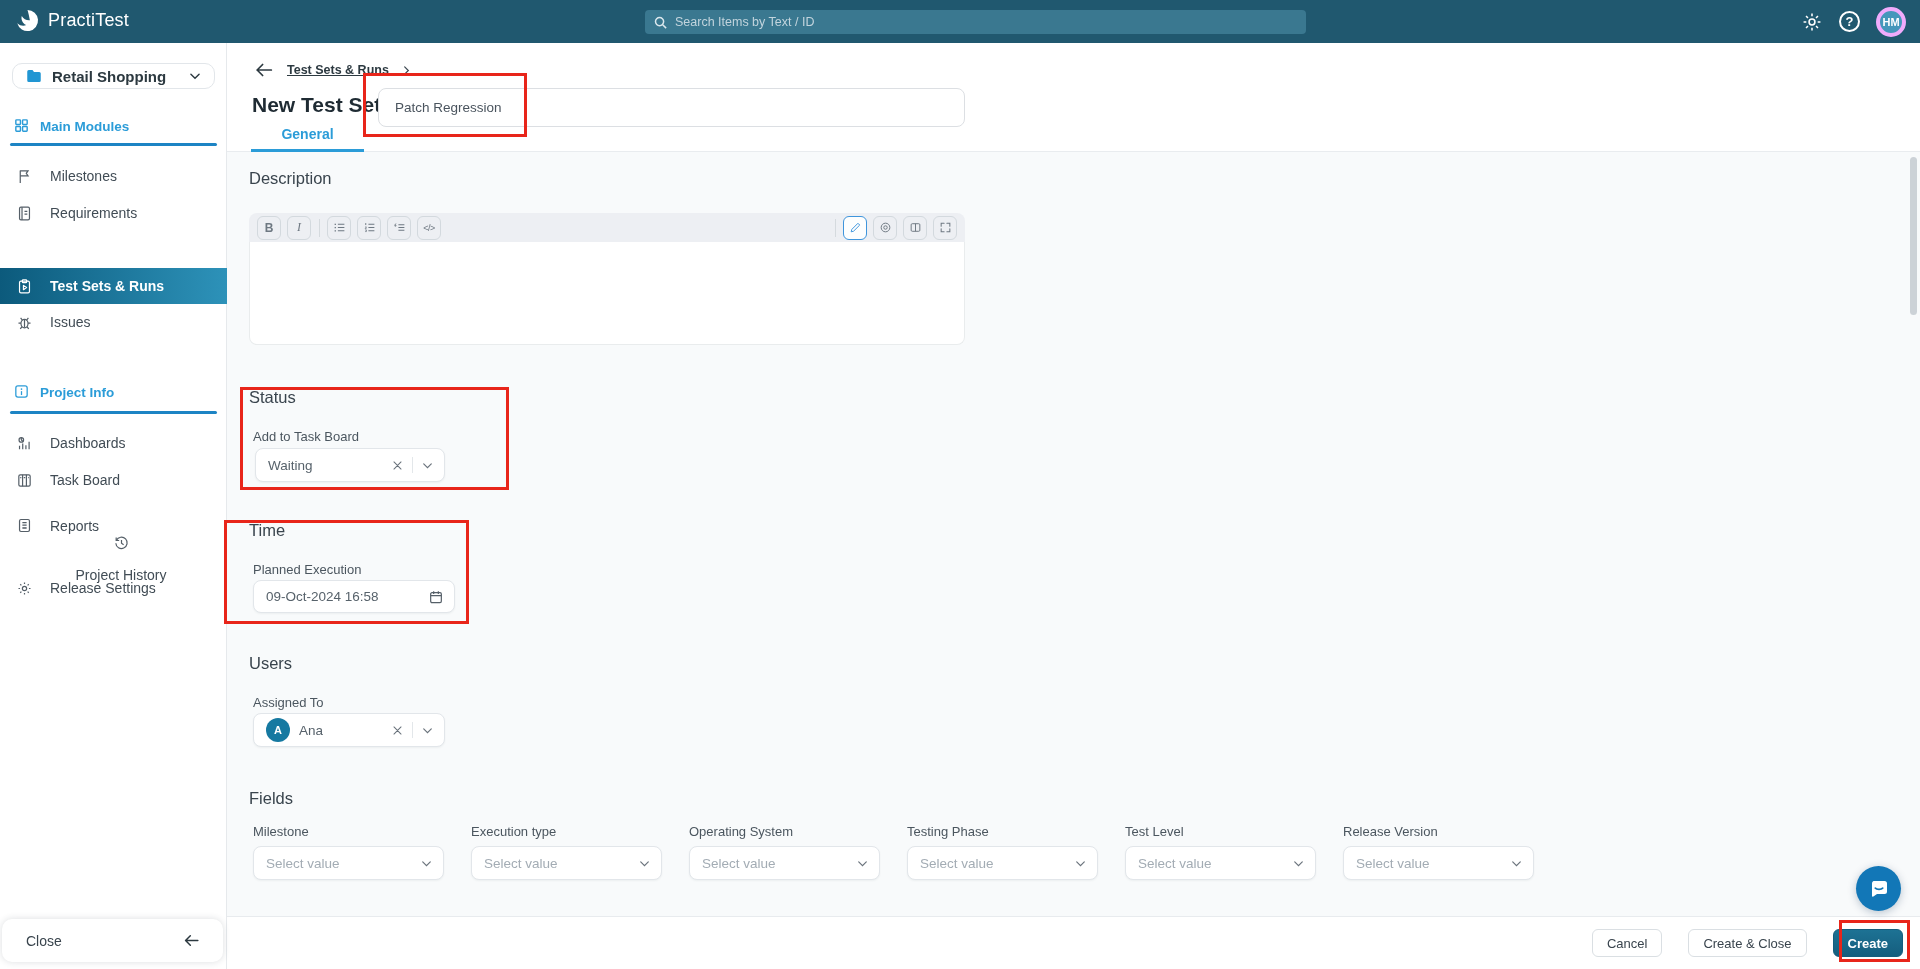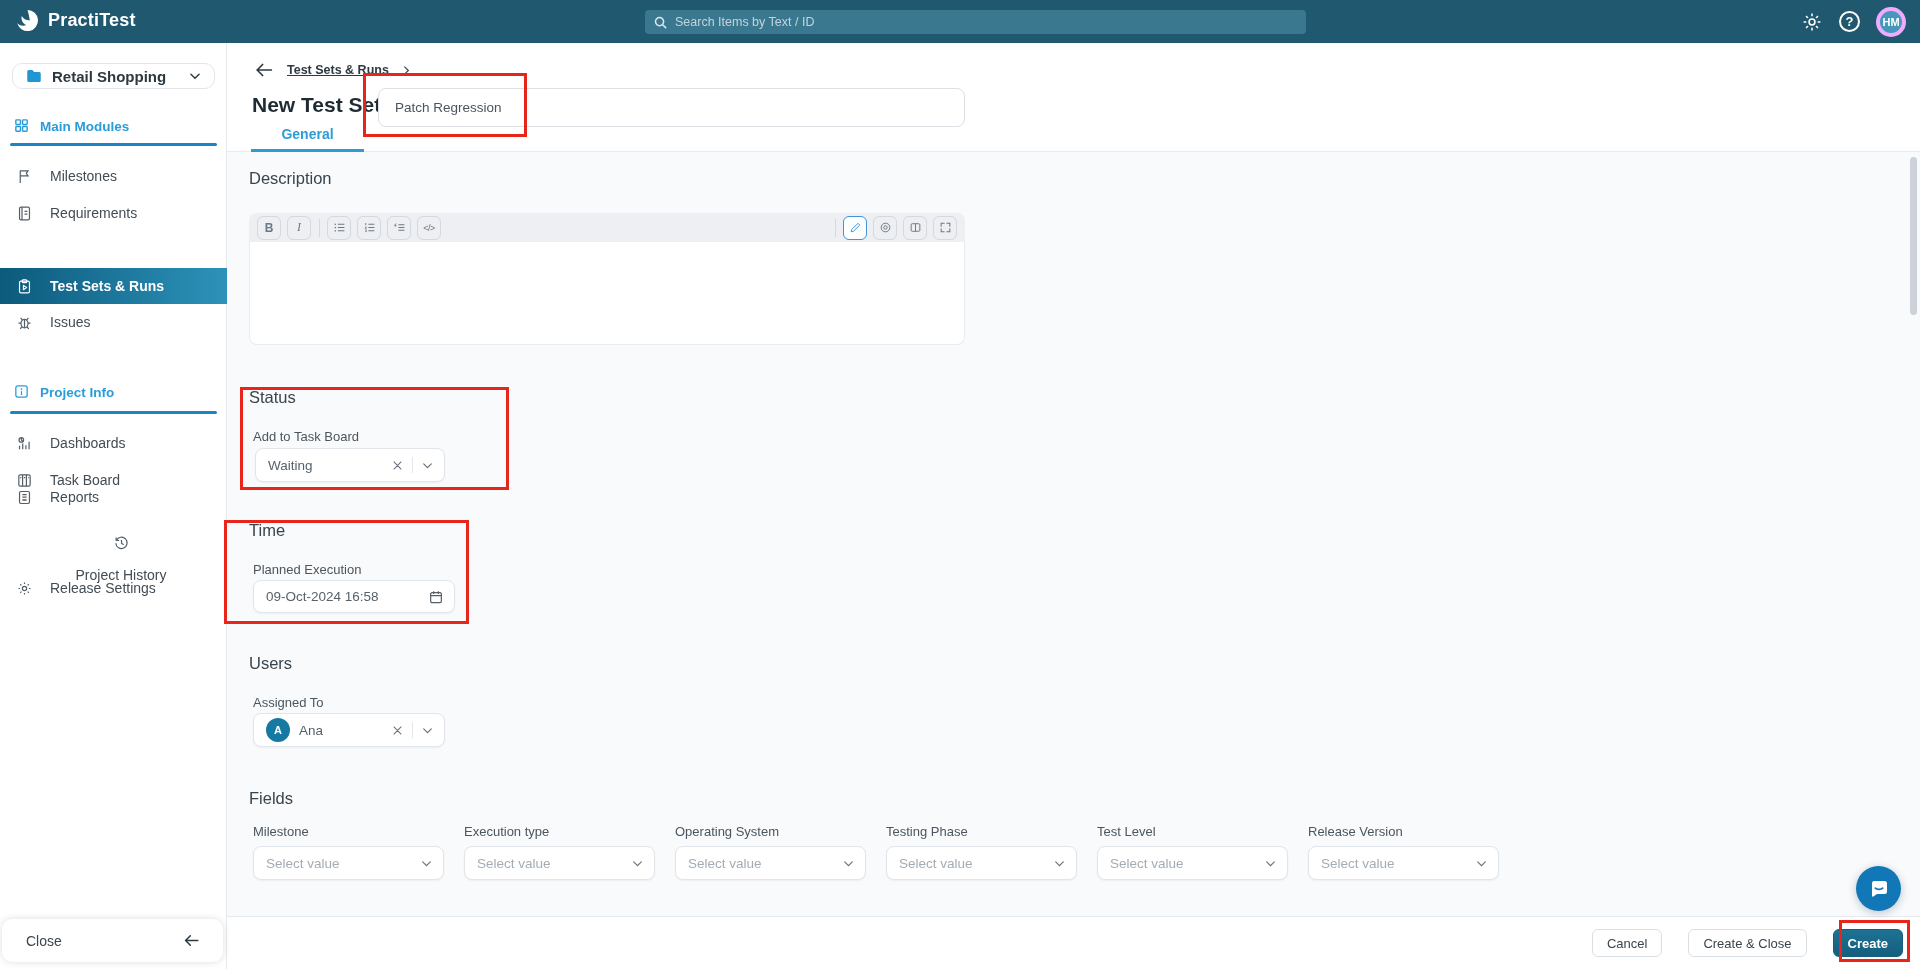--- a/index.html
+++ b/index.html
@@ -3,21 +3,21 @@
 <meta charset="utf-8">
 <style>
   * { margin:0; padding:0; box-sizing:border-box; }
   html,body { background:#e9edf0; }
   body { font-family:"Liberation Sans", sans-serif; }
   .page { position:relative; width:1920px; height:969px; background:#fff; overflow:hidden; }
 
   
   .topbar { position:absolute; left:0; top:0; width:1920px; height:43px; background:#20586f; z-index:5; }
   .brand { position:absolute; left:14px; top:7px; display:flex; align-items:center; gap:7px; }
-  .brand-name { color:#fff; font-size:18px; font-weight:700; letter-spacing:.2px; }
+  .brand-name { color:#fff; font-size:18px; font-weight:400; letter-spacing:.2px; }
   .searchbox { position:absolute; left:645px; top:10px; width:661px; height:24px; background:#3a7890; border-radius:4px; display:flex; align-items:center; padding:0 8px; gap:7px; }
   .searchbox input { background:transparent; border:none; outline:none; color:#e3edf2; font-size:12.5px; width:100%; font-family:inherit; }
   .searchbox input::placeholder { color:#c2d4dd; }
   .top-icons { position:absolute; right:14px; top:0; height:43px; display:flex; align-items:center; gap:16px; }
   .help-bubble { width:21px; height:21px; border:2px solid #fff; border-radius:50%; color:#fff; font-size:13px; font-weight:700; display:flex; align-items:center; justify-content:center; }
   .avatar { width:30px; height:30px; border-radius:50%; background:#4597bb; border:4px solid #f0abfc; color:#fff; font-size:11px; font-weight:700; display:flex; align-items:center; justify-content:center; }
 
   
   .sidebar { position:absolute; left:0; top:43px; width:227px; bottom:0; background:#fff; border-right:1px solid #e6e9ec; z-index:4; }
   .project-pill { position:absolute; left:12px; top:20px; width:203px; height:26px; border:1px solid #e2e6ea; border-radius:10px; background:#fff; display:flex; align-items:center; gap:9px; padding:0 12px; cursor:pointer; }
@@ -55,21 +55,21 @@
   .ed-btn.b { font-weight:700; }
   .ed-btn.i { font-style:italic; font-family:"Liberation Serif",serif; }
   .ed-btn.code { font-size:9px; letter-spacing:-.5px; }
   .ed-btn.active { border-color:#3f95dc; color:#3f95dc; background:#fdfefe; }
   .ed-sep { width:1px; height:18px; background:#d5dade; margin:0 7px 0 2px; }
   .ed-right { margin-left:auto; display:flex; align-items:center; }
   .ed-area { position:absolute; left:22px; top:90px; width:716px; height:103px; background:#fff; border:1px solid #e9eced; border-top:none; border-radius:0 0 8px 8px; cursor:text; }
 
   .user-chip-avatar { width:24px; height:24px; border-radius:50%; background:#1679a1; color:#fff; font-size:11px; font-weight:700; display:flex; align-items:center; justify-content:center; margin-right:9px; }
 
-  .fields-row { position:absolute; left:26px; top:672px; display:flex; gap:20px; }
+  .fields-row { position:absolute; left:26px; top:672px; display:flex; gap:27px; }
   .field-col { width:191px; display:flex; flex-direction:column; gap:7px; }
   .field-col .flabel { font-size:13px; color:#4b565f; }
   .field-col .selectbox { position:relative; width:191px; }
 
   
   .footer { position:absolute; left:0; right:0; bottom:0; height:53px; background:#fff; border-top:1px solid #e8ebee; display:flex; align-items:center; justify-content:flex-end; gap:26px; padding-right:17px; }
   .btn { height:28px; padding:0 14px; border:1px solid #dadfe3; border-radius:6px; background:#fff; color:#39444d; font-size:13px; font-family:inherit; cursor:pointer; }
   .btn.primary { background:linear-gradient(180deg,#1d7294,#155e7e); border-color:#155e7e; color:#fff; font-weight:700; }
 
   .scroll-thumb { position:absolute; right:3px; top:114px; width:7px; height:158px; background:#ccd2d7; border-radius:4px; cursor:grab; }
@@ -214,21 +214,21 @@
     <div class="side-item" style="top:419px;">
       <span class="ic">
         <svg width="17" height="17" viewBox="0 0 24 24" fill="none" stroke="currentColor" stroke-width="1.7">
             <rect x="4" y="4" width="16" height="16" rx="2"></rect>
             <path d="M9.3 4v16M14.7 4v16M6 8h1.5M11 8h2M17 8h1"></path>
           </svg>
       </span>
       <span>Task Board</span>
     </div>
 
-    <div class="side-item" style="top:436px;">
+    <div class="side-item" style="top:455px;align-items:flex-end;">
       <span class="ic">
         <svg width="17" height="17" viewBox="0 0 24 24" fill="none" stroke="currentColor" stroke-width="1.7">
             <rect x="5" y="3.5" width="14" height="17" rx="2"></rect>
             <path d="M9 15.5h6" stroke-width="2.2"></path>
             <path d="M9 8h6M9 11.5h6"></path>
           </svg>
       </span>
       <span>Reports</span>
     </div>
 

